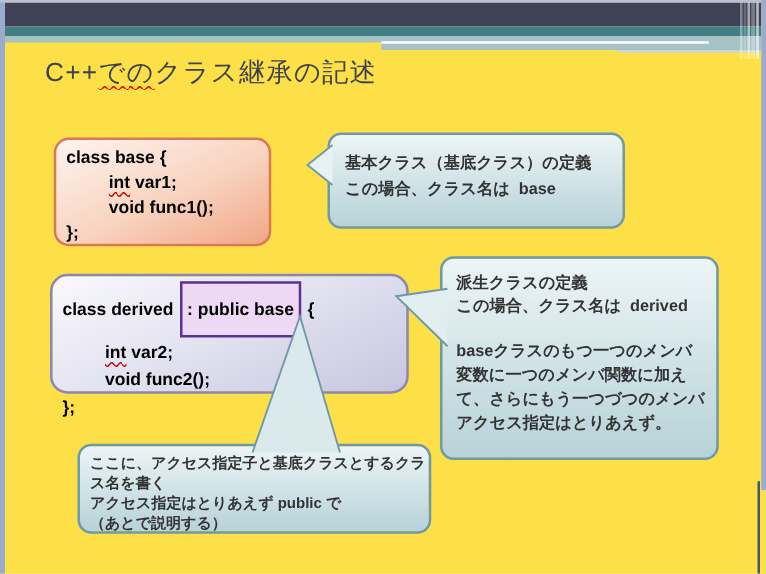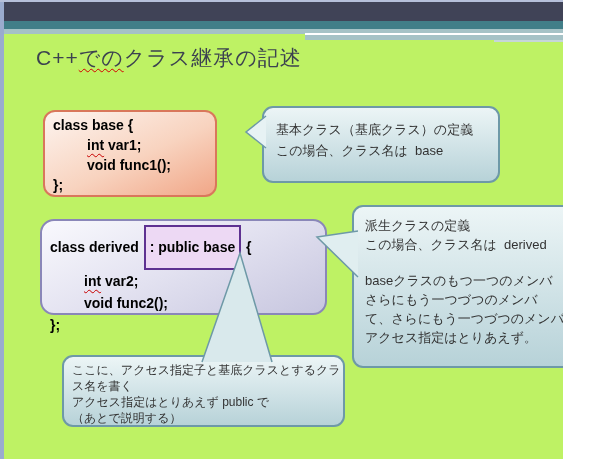--- a/index.html
+++ b/index.html
@@ -1,17 +1,17 @@
 <!DOCTYPE html>
 <html><head>
 <meta charset="utf-8">
 <style>
   html,body{margin:0;padding:0;}
   body{font-family:"Liberation Sans",sans-serif;}
-  .screen{position:relative;width:563px;height:459px;background:#bef264;overflow:hidden;}
+  .screen{position:relative;width:613px;height:459px;background:#fde047;overflow:hidden;}
 
   
   .frame-left{position:absolute;left:0;top:0;width:4px;height:459px;background:#9aabce;}
   .frame-top{position:absolute;left:0;top:0;width:613px;height:2px;background:#b6c0da;}
   .frame-right{position:absolute;left:609px;top:0;width:4px;height:392px;background:#9aabce;}
   .frame-right-dark{position:absolute;left:606px;top:385px;width:2px;height:74px;background:#475671;}
 
   
   .navy-bar{position:absolute;left:4px;top:2px;width:605px;height:19px;background:#404357;}
   .teal-band{position:absolute;left:4px;top:21px;width:605px;height:8px;background:#417e88;}
@@ -38,21 +38,21 @@
     background:linear-gradient(155deg,#f9f9fd 0%,#e2e1f0 50%,#c7c6df 100%);padding:4px 0 0 8px;}
   .code-line{white-space:pre;font-family:Liberation Sans, sans-serif;font-weight:bold;font-size:14px;color:#000;}
   .base-box .code-line{line-height:20px;}
   .derived-box .code-line{line-height:22px;}
   .indented{padding-left:34px;}
   .sq-code{text-decoration:underline wavy #c80000 1px;text-underline-offset:3px;}
   .hl-box{display:inline-block;border:2px solid #5e3191;background:#edd9f4;padding:12px 4px;margin:0 1px;line-height:17px;}
 
   
   .callout{position:absolute;box-sizing:border-box;border:2px solid #6e99a7;border-radius:11px;
-    background:linear-gradient(180deg,#ecf5f6 0%,#cfe2e6 55%,#b7d2d8 100%);color:#333;}
+    background:linear-gradient(180deg,#ecf5f6 0%,#cfe2e6 55%,#b7d2d8 100%);color:#333;font-weight:bold;}
   .callout-base{left:262px;top:106px;width:238px;height:77px;padding:11px 0 0 12px;}
   .callout-base .c-line{font-size:13px;line-height:21px;white-space:pre;}
   .callout-derived{left:352px;top:205px;width:223px;height:163px;padding:9px 0 16px 11px;}
   .callout-derived .c-line{font-size:13px;line-height:19px;white-space:pre;min-height:19px;}
   .para-gap{margin-top:17px;}
   .callout-access{left:62px;top:355px;width:283px;height:72px;padding:5px 0 14px 8px;}
   .callout-access .c-line{font-size:12px;line-height:16px;white-space:pre;}
 
   .tails{position:absolute;left:0;top:0;width:613px;height:459px;pointer-events:none;}
 </style>
@@ -91,21 +91,21 @@
 
   <div class="callout callout-base">
     <div class="c-line">基本クラス（基底クラス）の定義</div>
     <div class="c-line">この場合、クラス名は  base</div>
   </div>
 
   <div class="callout callout-derived">
     <div class="c-line">派生クラスの定義</div>
     <div class="c-line">この場合、クラス名は  derived</div>
     <div class="c-line para-gap">baseクラスのもつ一つのメンバ</div>
-    <div class="c-line">さらにもう一つづつのメンバ</div>
+    <div class="c-line">変数に一つのメンバ関数に加え</div>
     <div class="c-line">て、さらにもう一つづつのメンバ</div>
     <div class="c-line">アクセス指定はとりあえず。</div>
   </div>
 
   <div class="callout callout-access">
     <div class="c-line">ここに、アクセス指定子と基底クラスとするクラ</div>
     <div class="c-line">ス名を書く</div>
     <div class="c-line">アクセス指定はとりあえず public で</div>
     <div class="c-line">（あとで説明する）</div>
   </div>

